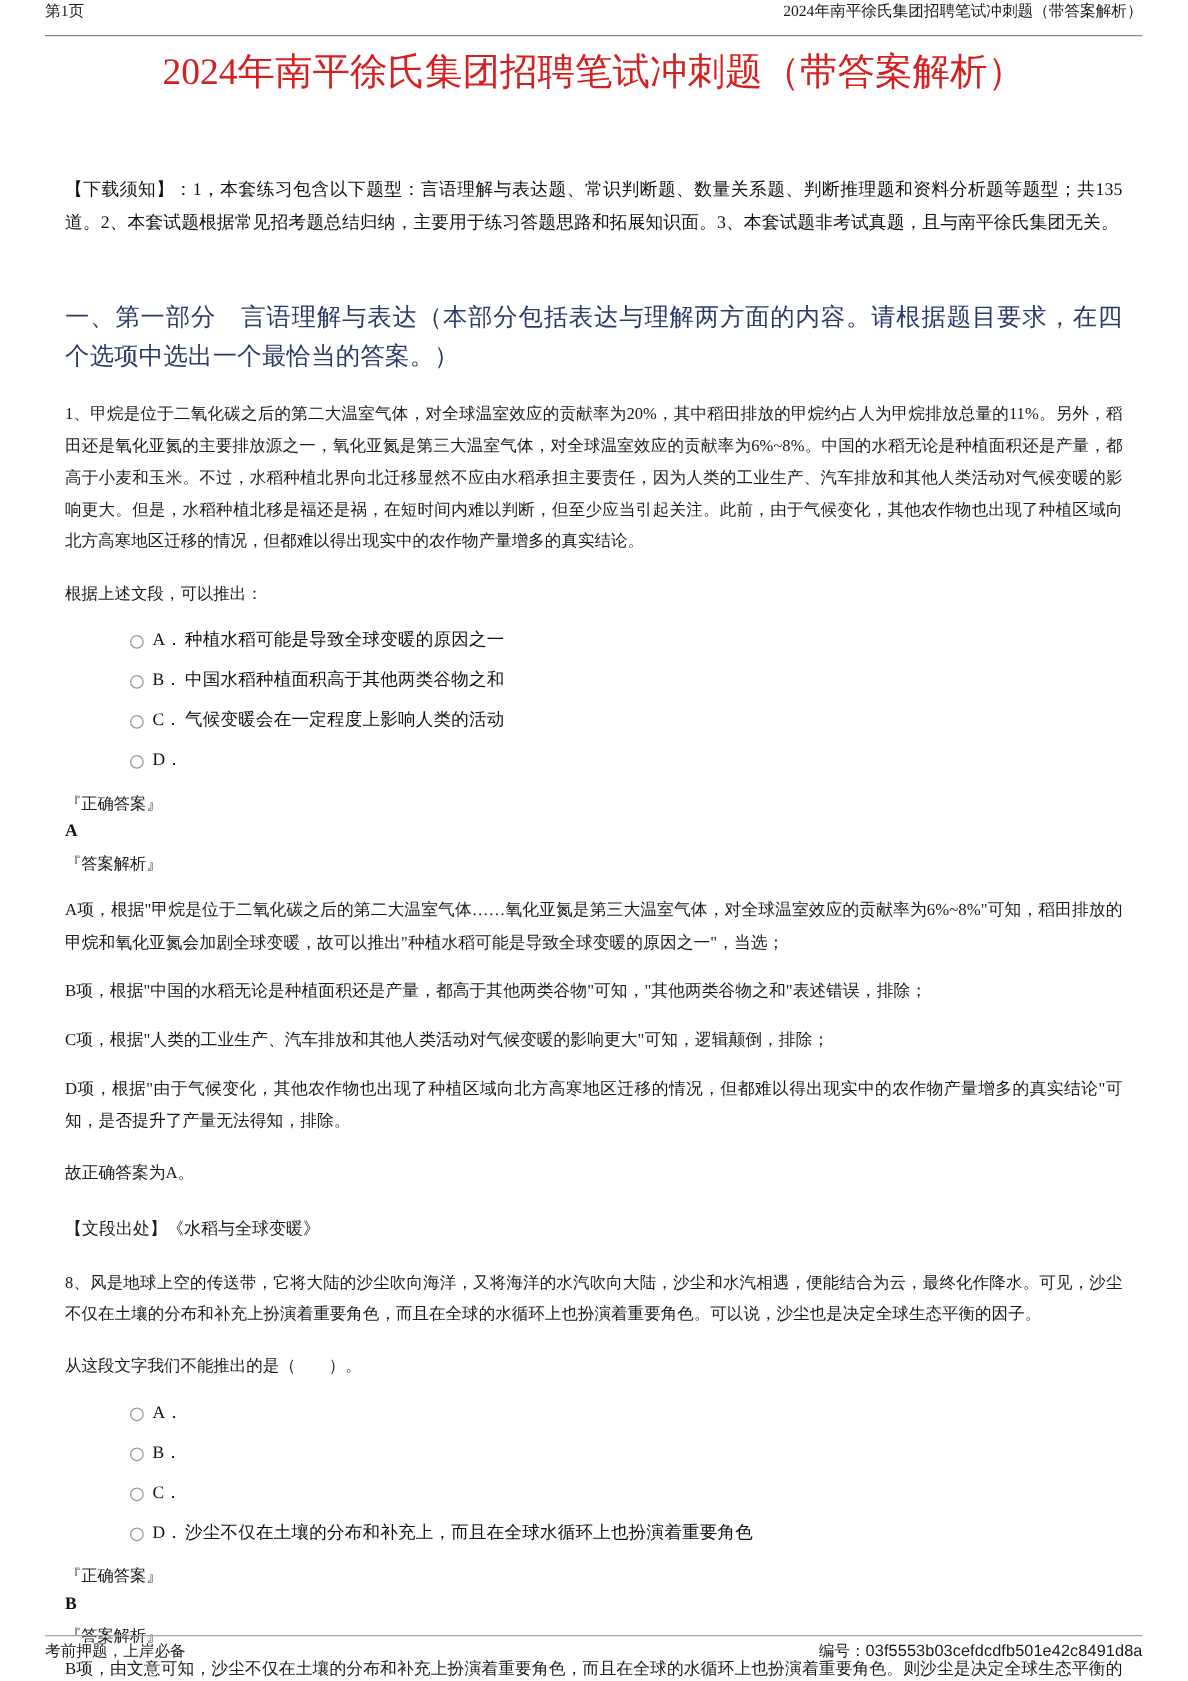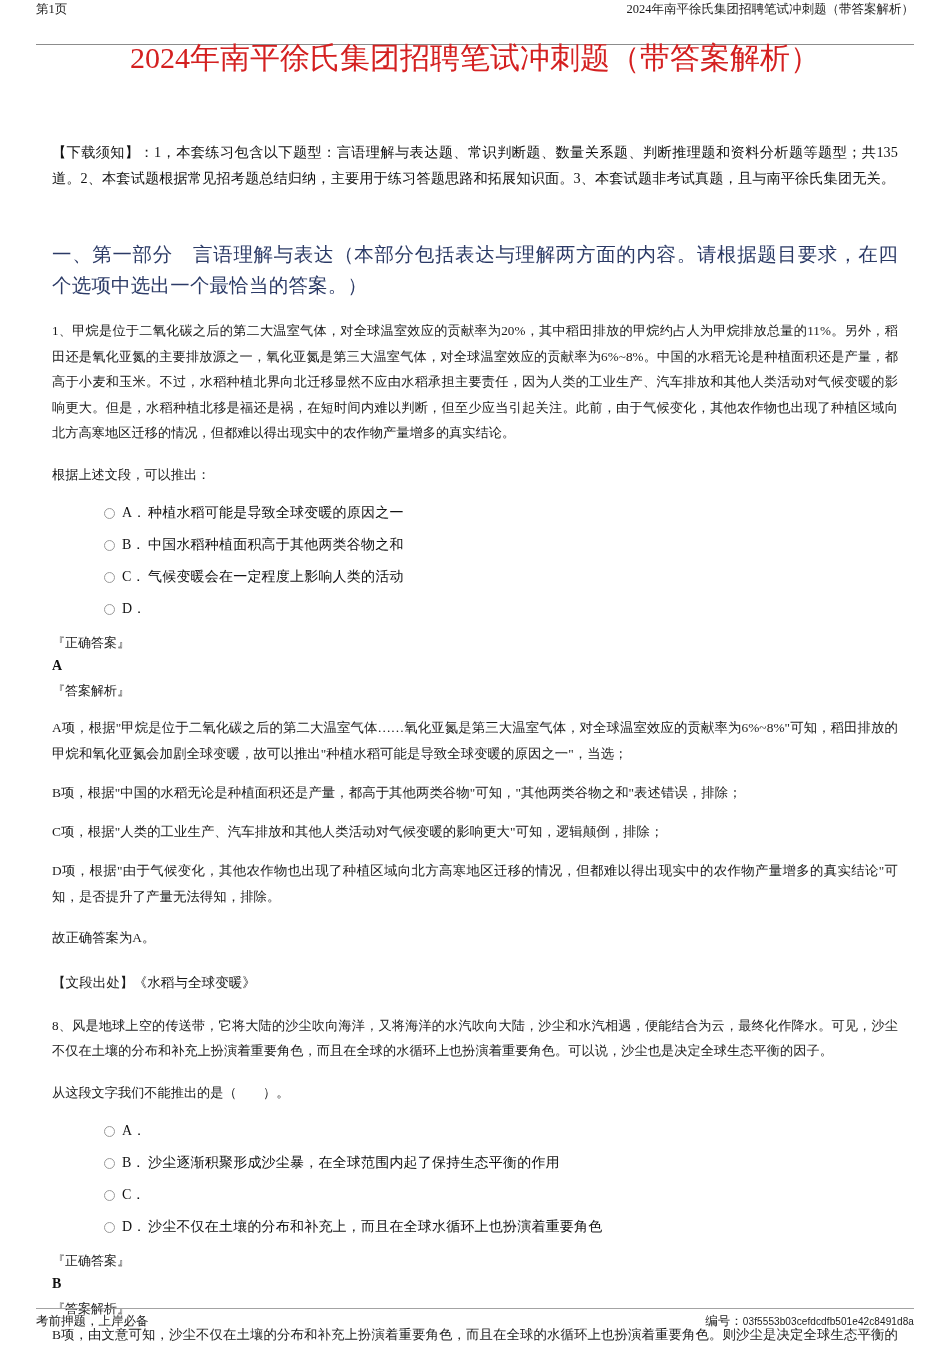--- a/index.html
+++ b/index.html
@@ -26,21 +26,21 @@
   .run-head {
     position: absolute;
     top: 0;
     left: 36px;
     right: 36px;
     height: 26px;
     display: flex;
     align-items: flex-start;
     justify-content: space-between;
     border-bottom: 1px solid #8c8c8c;
-    padding-bottom: 18px;
+    padding-bottom: 2px;
   }
   .run-head-left {
     font-size: 12.5px;
     color: #1a1a1a;
     line-height: 18px;
     letter-spacing: 0px;
   }
   .run-head-right {
     font-size: 12.5px;
     color: #1a1a1a;
@@ -195,21 +195,21 @@
   .foot-left {
     font-size: 12.5px;
     color: #1a1a1a;
   }
   .foot-right {
     font-size: 12.5px;
     color: #1a1a1a;
   }
   .mono-id {
     font-family: "Liberation Sans", "DejaVu Sans", sans-serif;
-    font-size: 10px;
+    font-size: 13px;
     letter-spacing: 0.1px;
   }
 </style>
 </head>
 <body>
 
 <div class="page">
 
   <div class="run-head">
     <div class="run-head-left">第1页</div>
@@ -268,21 +268,20 @@
       <p class="qlead">从这段文字我们不能推出的是（　　）。</p>
 
       <div class="options">
         <div class="option-row">
           <span class="radio"></span>
           <span class="opt-letter">A．</span>
         </div>
         <div class="option-row">
           <span class="radio"></span>
           <span class="opt-letter">B．</span>
-          <span class="opt-text">沙尘逐渐积聚形成沙尘暴，在全球范围内起了保持生态平衡的作用</span>
         </div>
         <div class="option-row">
           <span class="radio"></span>
           <span class="opt-letter">C．</span>
         </div>
         <div class="option-row">
           <span class="radio"></span>
           <span class="opt-letter">D．</span>
           <span class="opt-text">沙尘不仅在土壤的分布和补充上，而且在全球水循环上也扮演着重要角色</span>
         </div>

